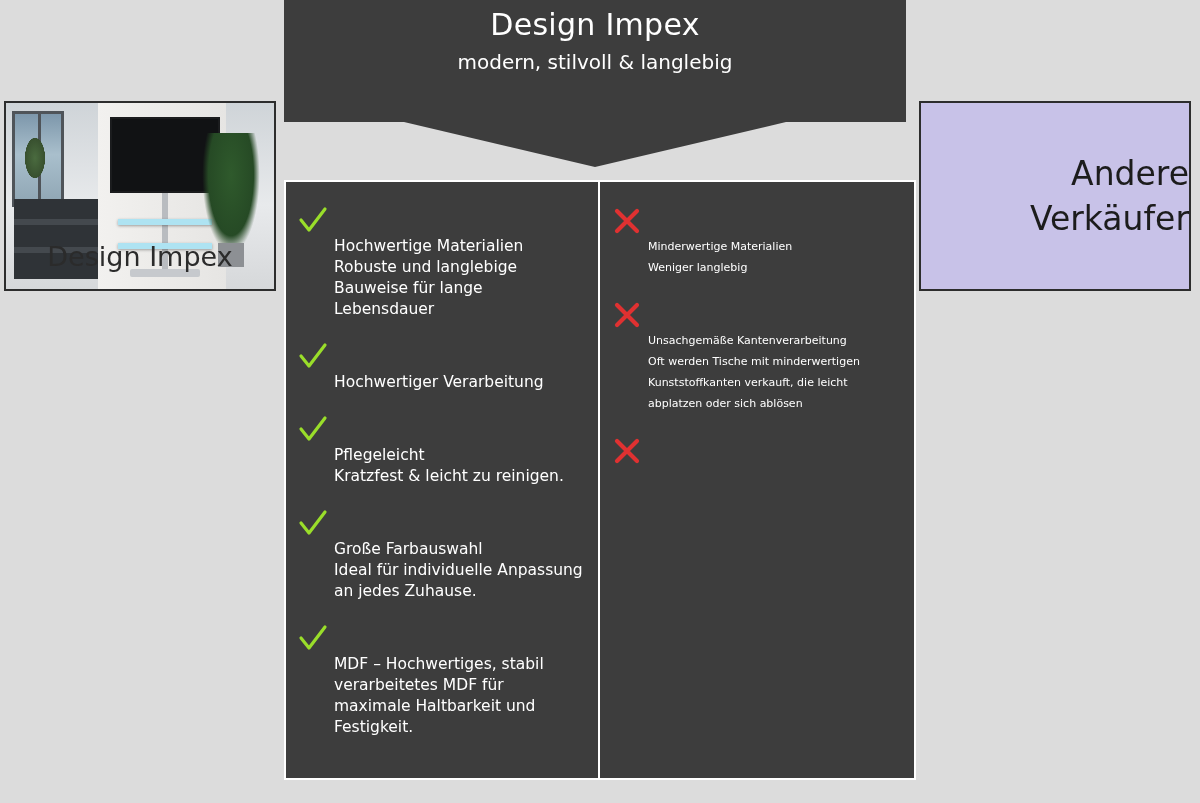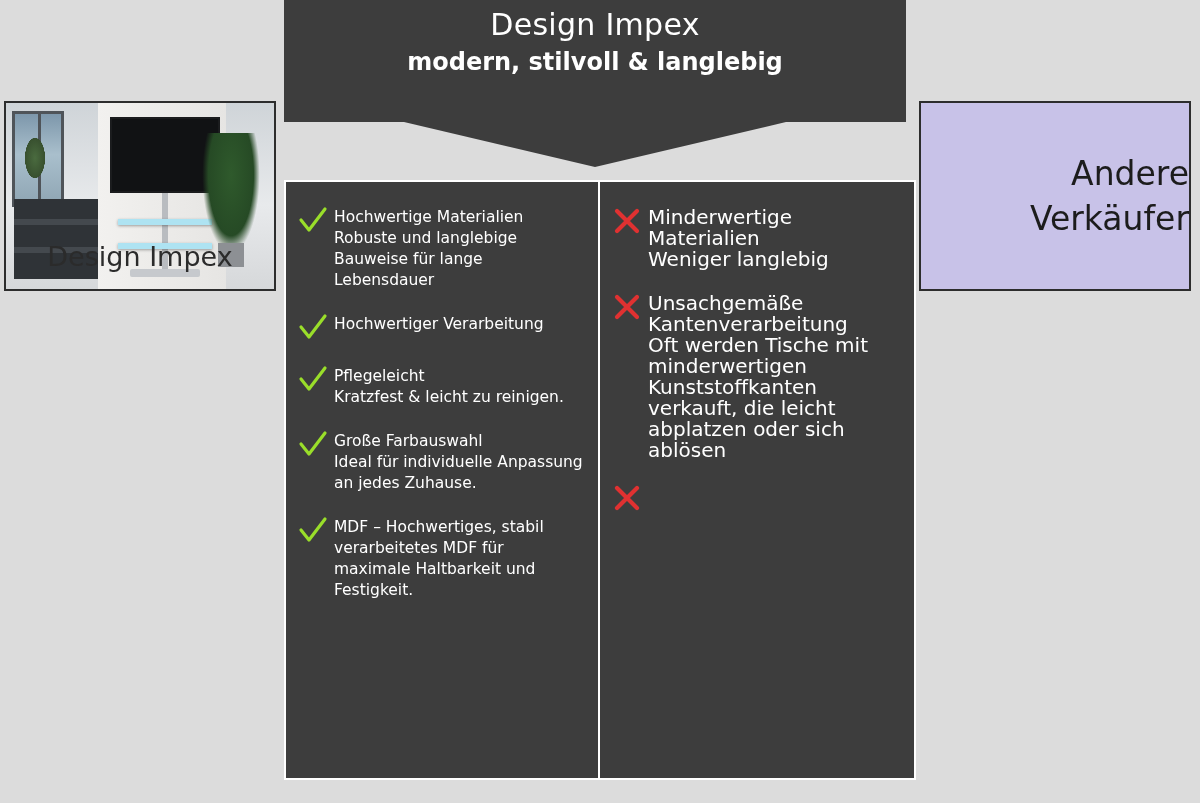--- a/index.html
+++ b/index.html
@@ -33,23 +33,23 @@
     line-height: 42px;
     font-weight: 400;
     letter-spacing: 0.3px;
   }
   .header-banner .sub1 {
     font-size: 21px;
     line-height: 28px;
     font-weight: 400;
   }
   .header-banner .sub2 {
-    font-size: 24px;
+    font-size: 20px;
     line-height: 32px;
-    font-weight: 700;
+    font-weight: 400;
   }
   
   .header-pointer {
     position: absolute;
     left: 404px;
     top: 122px;
     width: 0;
     height: 0;
     border-left: 191px solid transparent;
     border-right: 191px solid transparent;
@@ -259,26 +259,27 @@
   }
   .mark svg { display: block; }
   .item-text {
     color: #ffffff;
     font-size: 15.5px;
     line-height: 21px;
     padding-top: 3px;
   }
   .item-text .lead {
     display: block;
+    margin-top: 29px;
   }
   .item-text .rest {
     display: block;
   }
   .panel.left .item-text { font-size: 15.5px; }
-  .panel.right .item-text { font-size: 20px; }
+  .panel.right .item-text { font-size: 11px; }
 </style>
 </head>
 <body>
 
 <div class="header-banner">
   <div class="title">Design Impex</div>
   <div class="sub2">modern, stilvoll &amp; langlebig</div>
 </div>
 <div class="header-pointer"></div>
 

